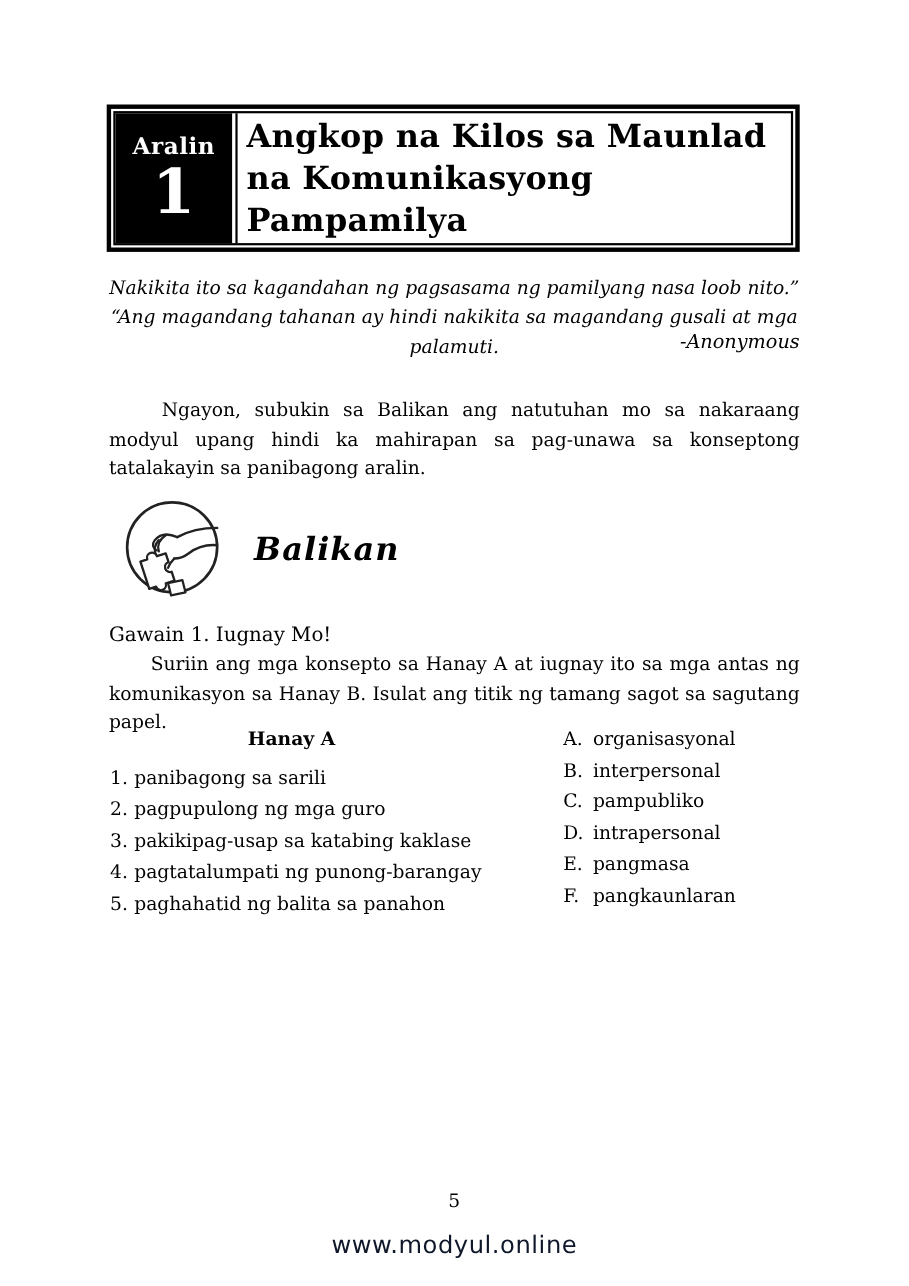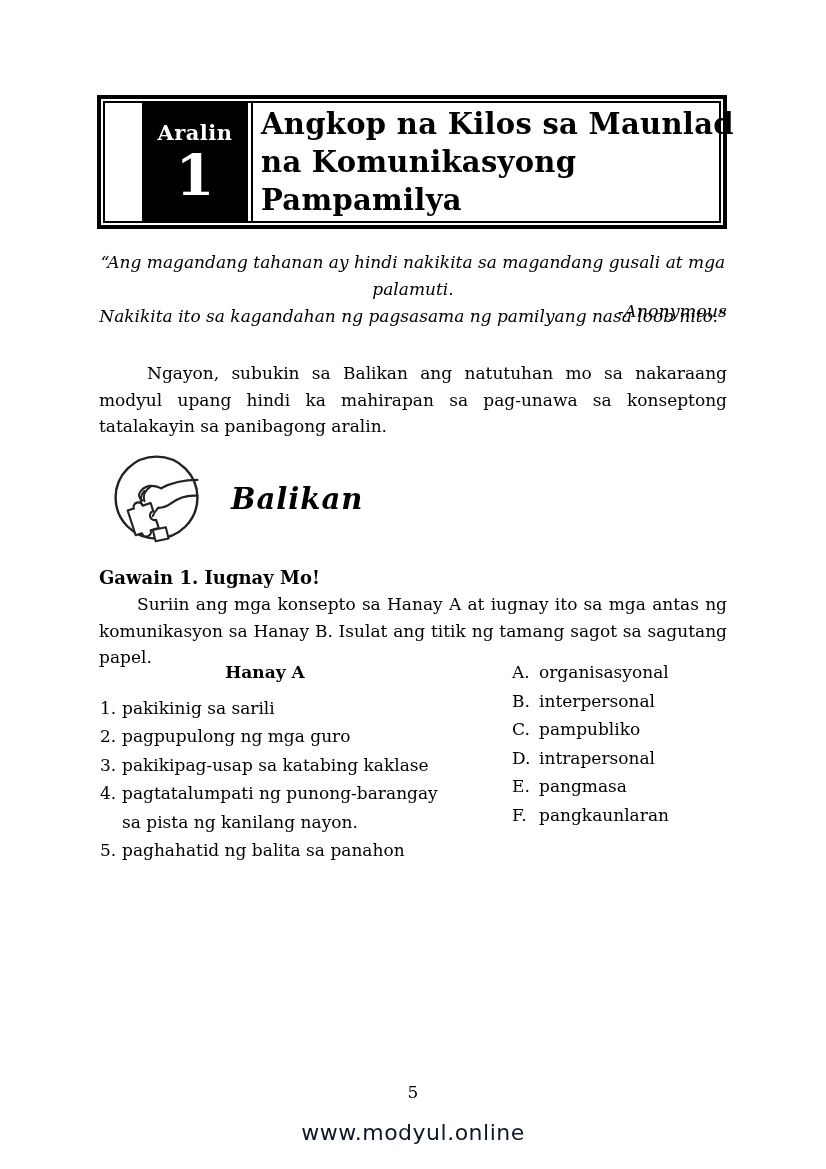--- a/index.html
+++ b/index.html
@@ -21,21 +21,20 @@
     width: 630px; height: 134px;
     box-sizing: border-box;
     border: 4px solid #000;
     padding: 2px;
   }
   .lesson-box-inner {
     border: 2px solid #000;
     box-sizing: border-box;
     height: 100%;
     display: flex;
-    padding-left: 37px;
   }
   .lesson-cell {
     flex: none;
     width: 106px;
     background: #000;
     color: #fff;
     text-align: center;
     display: flex;
     flex-direction: column;
     justify-content: center;
@@ -96,21 +95,21 @@
     font-size: 29px;
     font-weight: bold;
     font-style: italic;
     letter-spacing: 1px;
   }
 
   .activity-heading {
     position: absolute;
     top: 567px; left: 99px; width: 628px;
     font-size: 18px;
-    font-weight: bold;
+    font-weight: normal;
   }
   .instructions {
     position: absolute;
     top: 591px; left: 99px; width: 628px;
     font-size: 17px;
     line-height: 26.5px;
     text-align: justify;
     text-indent: 38px;
   }
 
@@ -170,22 +169,22 @@
       </div>
       <div class="lesson-title">
         <div class="title-line">Angkop na Kilos sa Maunlad</div>
         <div class="title-line">na Komunikasyong</div>
         <div class="title-line">Pampamilya</div>
       </div>
     </div>
   </div>
 
   <div class="quote">
+    <div>Nakikita ito sa kagandahan ng pagsasama ng pamilyang nasa loob nito.”</div>
     <div>“Ang magandang tahanan ay hindi nakikita sa magandang gusali at mga palamuti.</div>
-    <div>Nakikita ito sa kagandahan ng pagsasama ng pamilyang nasa loob nito.”</div>
   </div>
   <div class="attribution">-Anonymous</div>
 
   <div class="intro">Ngayon, subukin sa Balikan ang natutuhan mo sa nakaraang modyul upang hindi ka mahirapan sa pag-unawa sa konseptong tatalakayin sa panibagong aralin.</div>
 
   <div class="balikan-row">
     <svg class="balikan-icon" viewBox="0 0 100 100" aria-hidden="true">
       <circle cx="50" cy="49" r="44" fill="#ffffff" stroke="#222222" stroke-width="2.6"></circle>
 
       <path d="M 94 30 C 78 30 66 33 55 39" fill="none" stroke="#222222" stroke-width="2.4" stroke-linecap="round"></path>
@@ -206,37 +205,34 @@
   </div>
 
   <div class="activity-heading">Gawain 1. Iugnay Mo!</div>
   <div class="instructions">Suriin ang mga konsepto sa Hanay A at iugnay ito sa mga antas ng komunikasyon sa Hanay B. Isulat ang titik ng tamang sagot sa sagutang papel.</div>
 
   <div class="columns">
     <div class="col-a">
       <div class="col-header">Hanay A</div>
       <div class="item-line">
         <span class="marker">1.</span>
-        <span>pakikinig sa sarili</span>
+        <span>panibagong sa sarili</span>
       </div>
       <div class="item-line">
         <span class="marker">2.</span>
         <span>pagpupulong ng mga guro</span>
       </div>
       <div class="item-line">
         <span class="marker">3.</span>
         <span>pakikipag-usap sa katabing kaklase</span>
       </div>
       <div class="item-line">
         <span class="marker">4.</span>
         <span>pagtatalumpati ng punong-barangay</span>
       </div>
-      <div class="item-line cont-line">
-        <span>sa pista ng kanilang nayon.</span>
-      </div>
       <div class="item-line">
         <span class="marker">5.</span>
         <span>paghahatid ng balita sa panahon</span>
       </div>
     </div>
     <div class="col-b">
       <div class="item-line">
         <span class="marker">A.</span>
         <span>organisasyonal</span>
       </div>

